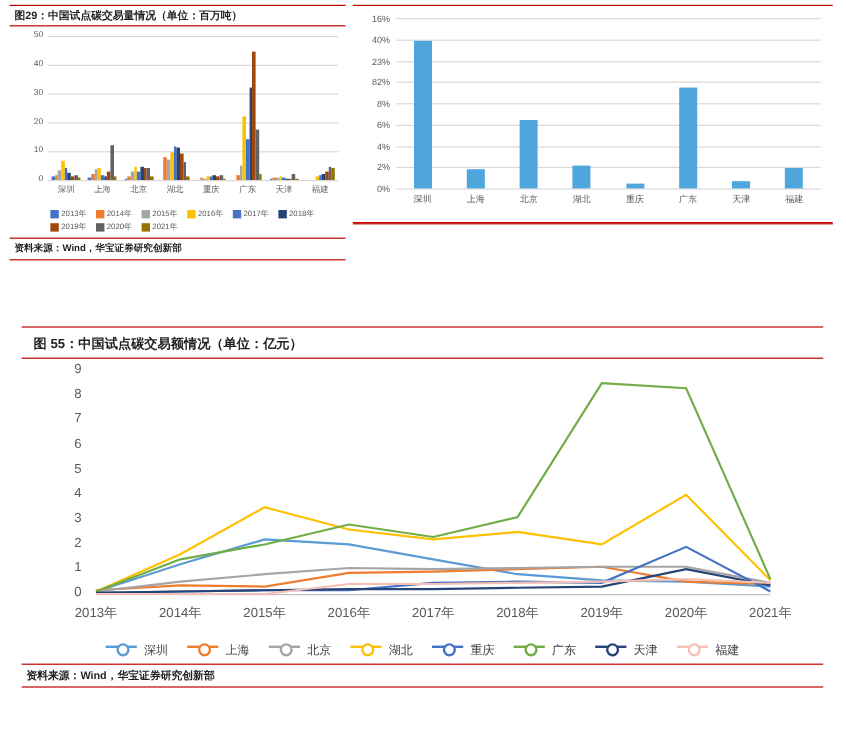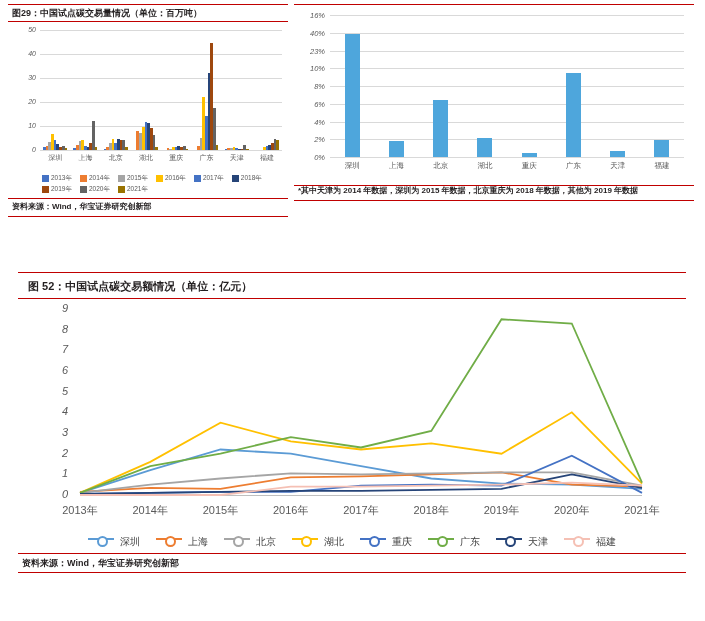--- a/index.html
+++ b/index.html
@@ -5,21 +5,21 @@
   html,body{margin:0;padding:0;}
   body{width:705px;height:621px;background:#ffffff;font-family:"Liberation Sans",sans-serif;color:#231f20;position:relative;overflow:hidden;}
   .panel{position:absolute;}
   .panel-title{font-size:9px;font-weight:bold;color:#231f20;padding:3px 4px 2px 4px;line-height:1.2;}
   .rule-top{border-top:1.5px solid #c00000;}
   .rule-bot{border-bottom:1.5px solid #c00000;}
   .rule-thin{border-bottom:0.8px solid #c00000;}
   .src{font-size:8px;font-weight:bold;color:#231f20;padding:3px 4px;line-height:1.35;}
   .chartbox{position:relative;}
   .axis-line{position:absolute;background:#d9d9d9;}
-  .tick-lbl{position:absolute;font-size:7px;color:#595959;text-align:right;font-style:italic;}
+  .tick-lbl{position:absolute;font-size:7px;color:#595959;text-align:right;}
   .cat-lbl{position:absolute;font-size:7px;color:#595959;text-align:center;}
   .bar{position:absolute;bottom:0;}
   .legend{display:flex;flex-wrap:wrap;gap:2px 8px;font-size:6.5px;color:#595959;padding:2px 0 0 34px;}
   .legend-it{display:flex;align-items:center;gap:2px;}
   .sw{width:7px;height:7px;display:inline-block;}
   
   #big{position:absolute;left:18px;top:272px;width:668px;}
   #big .frame{border:1px solid #4472c4;}
   .bt{font-size:11px;font-weight:bold;padding:6px 0 4px 10px;}
   .blegend{display:flex;justify-content:center;gap:16px;font-size:10px;color:#404040;padding:6px 0 4px 0;}
@@ -170,21 +170,21 @@
       <div class="tick-lbl" style="left:0;top:148px;width:31px;font-size:7.5px;">0%</div>
       <div class="axis-line" style="left:36px;top:134.25px;width:354px;height:1px;"></div>
       <div class="tick-lbl" style="left:0;top:130.25px;width:31px;font-size:7.5px;">2%</div>
       <div class="axis-line" style="left:36px;top:116.5px;width:354px;height:1px;"></div>
       <div class="tick-lbl" style="left:0;top:112.5px;width:31px;font-size:7.5px;">4%</div>
       <div class="axis-line" style="left:36px;top:98.75px;width:354px;height:1px;"></div>
       <div class="tick-lbl" style="left:0;top:94.75px;width:31px;font-size:7.5px;">6%</div>
       <div class="axis-line" style="left:36px;top:81px;width:354px;height:1px;"></div>
       <div class="tick-lbl" style="left:0;top:77px;width:31px;font-size:7.5px;">8%</div>
       <div class="axis-line" style="left:36px;top:63.25px;width:354px;height:1px;"></div>
-      <div class="tick-lbl" style="left:0;top:59.25px;width:31px;font-size:7.5px;">10%</div>
+      <div class="tick-lbl" style="left:0;top:59.25px;width:31px;font-size:7.5px;">82%</div>
       <div class="axis-line" style="left:36px;top:45.5px;width:354px;height:1px;"></div>
       <div class="tick-lbl" style="left:0;top:41.5px;width:31px;font-size:7.5px;">23%</div>
       <div class="axis-line" style="left:36px;top:27.75px;width:354px;height:1px;"></div>
       <div class="tick-lbl" style="left:0;top:23.75px;width:31px;font-size:7.5px;">40%</div>
       <div class="axis-line" style="left:36px;top:10px;width:354px;height:1px;"></div>
       <div class="tick-lbl" style="left:0;top:6px;width:31px;font-size:7.5px;">16%</div>
       <div class="bar" style="left:50.6025px;bottom:26px;width:15.045000000000002px;height:123.36px;background:#4ea6dc;"></div>
       <div class="cat-lbl" style="left:36px;top:156px;width:44.25px;font-size:7.5px;">深圳</div>
       <div class="bar" style="left:94.85249999999999px;bottom:26px;width:15.045000000000002px;height:15.97px;background:#4ea6dc;"></div>
       <div class="cat-lbl" style="left:80.25px;top:156px;width:44.25px;font-size:7.5px;">上海</div>
@@ -195,27 +195,26 @@
       <div class="bar" style="left:227.6025px;bottom:26px;width:15.045000000000002px;height:3.55px;background:#4ea6dc;"></div>
       <div class="cat-lbl" style="left:213px;top:156px;width:44.25px;font-size:7.5px;">重庆</div>
       <div class="bar" style="left:271.8525px;bottom:26px;width:15.045000000000002px;height:84.31px;background:#4ea6dc;"></div>
       <div class="cat-lbl" style="left:257.25px;top:156px;width:44.25px;font-size:7.5px;">广东</div>
       <div class="bar" style="left:316.1025px;bottom:26px;width:15.045000000000002px;height:6.21px;background:#4ea6dc;"></div>
       <div class="cat-lbl" style="left:301.5px;top:156px;width:44.25px;font-size:7.5px;">天津</div>
       <div class="bar" style="left:360.3525px;bottom:26px;width:15.045000000000002px;height:16.86px;background:#4ea6dc;"></div>
       <div class="cat-lbl" style="left:345.75px;top:156px;width:44.25px;font-size:7.5px;">福建</div>
     </div>
   <div class="rule-thin" style="margin-top:2px;"></div>
-  <div class="src" style="padding-top:0;">*其中天津为 2014 年数据，深圳为 2015 年数据，北京重庆为 2018 年数据，其他为 2019 年数据</div>
   <div class="rule-bot"></div>
 </div>
 
 <div id="big">
   <div class="rule-top"></div>
-  <div class="bt rule-thin">图 52：中国试点碳交易额情况（单位：亿元）</div>
+  <div class="bt rule-thin">图 55：中国试点碳交易额情况（单位：亿元）</div>
   <div class="frame" style="border:none;">
     <div class="chartbox" id="c31" style="height:230px;">
         <div class="tick-lbl" style="left:28px;top:189px;width:22px;font-size:11px;color:#595959;">0</div>
         <div class="tick-lbl" style="left:28px;top:168.33333333333334px;width:22px;font-size:11px;color:#595959;">1</div>
         <div class="tick-lbl" style="left:28px;top:147.66666666666669px;width:22px;font-size:11px;color:#595959;">2</div>
         <div class="tick-lbl" style="left:28px;top:127px;width:22px;font-size:11px;color:#595959;">3</div>
         <div class="tick-lbl" style="left:28px;top:106.33333333333334px;width:22px;font-size:11px;color:#595959;">4</div>
         <div class="tick-lbl" style="left:28px;top:85.66666666666666px;width:22px;font-size:11px;color:#595959;">5</div>
         <div class="tick-lbl" style="left:28px;top:65px;width:22px;font-size:11px;color:#595959;">6</div>
         <div class="tick-lbl" style="left:28px;top:44.33333333333334px;width:22px;font-size:11px;color:#595959;">7</div>

